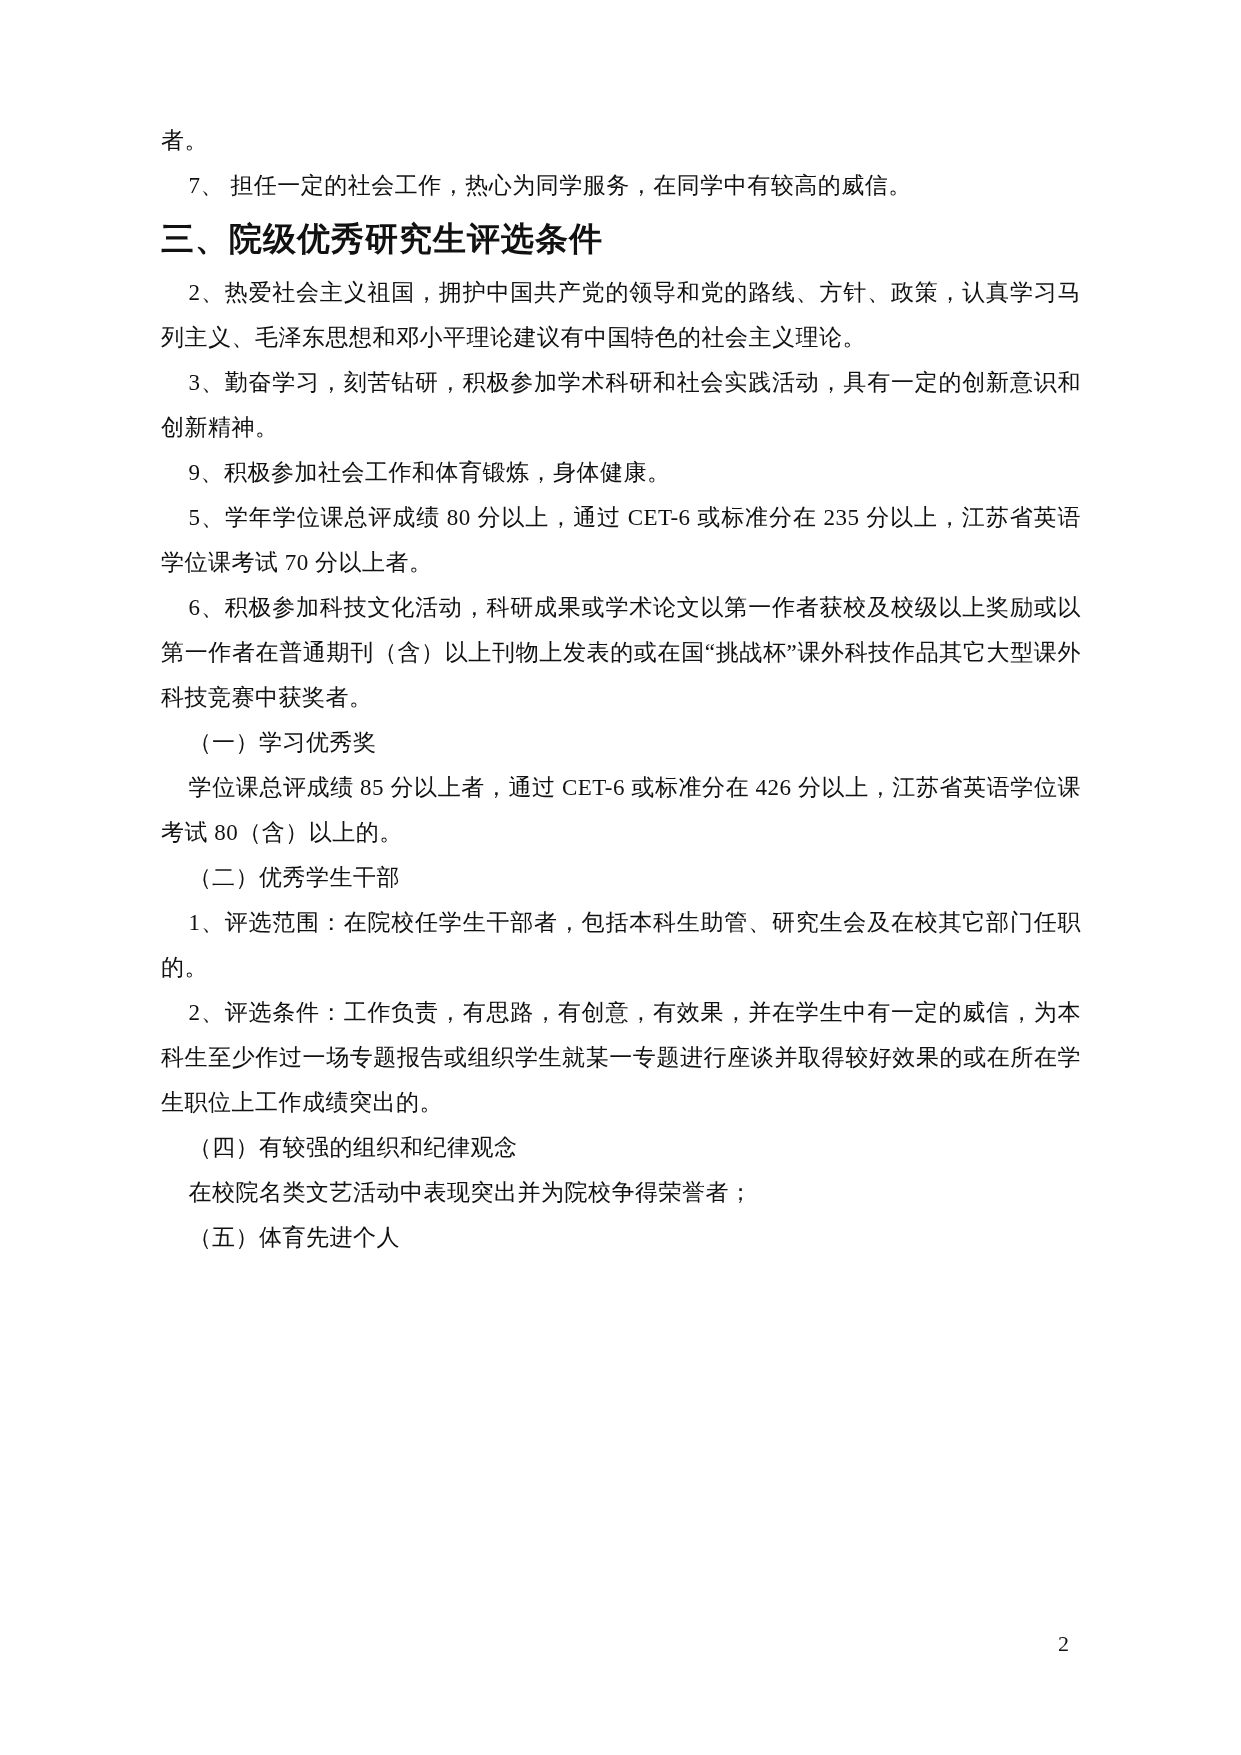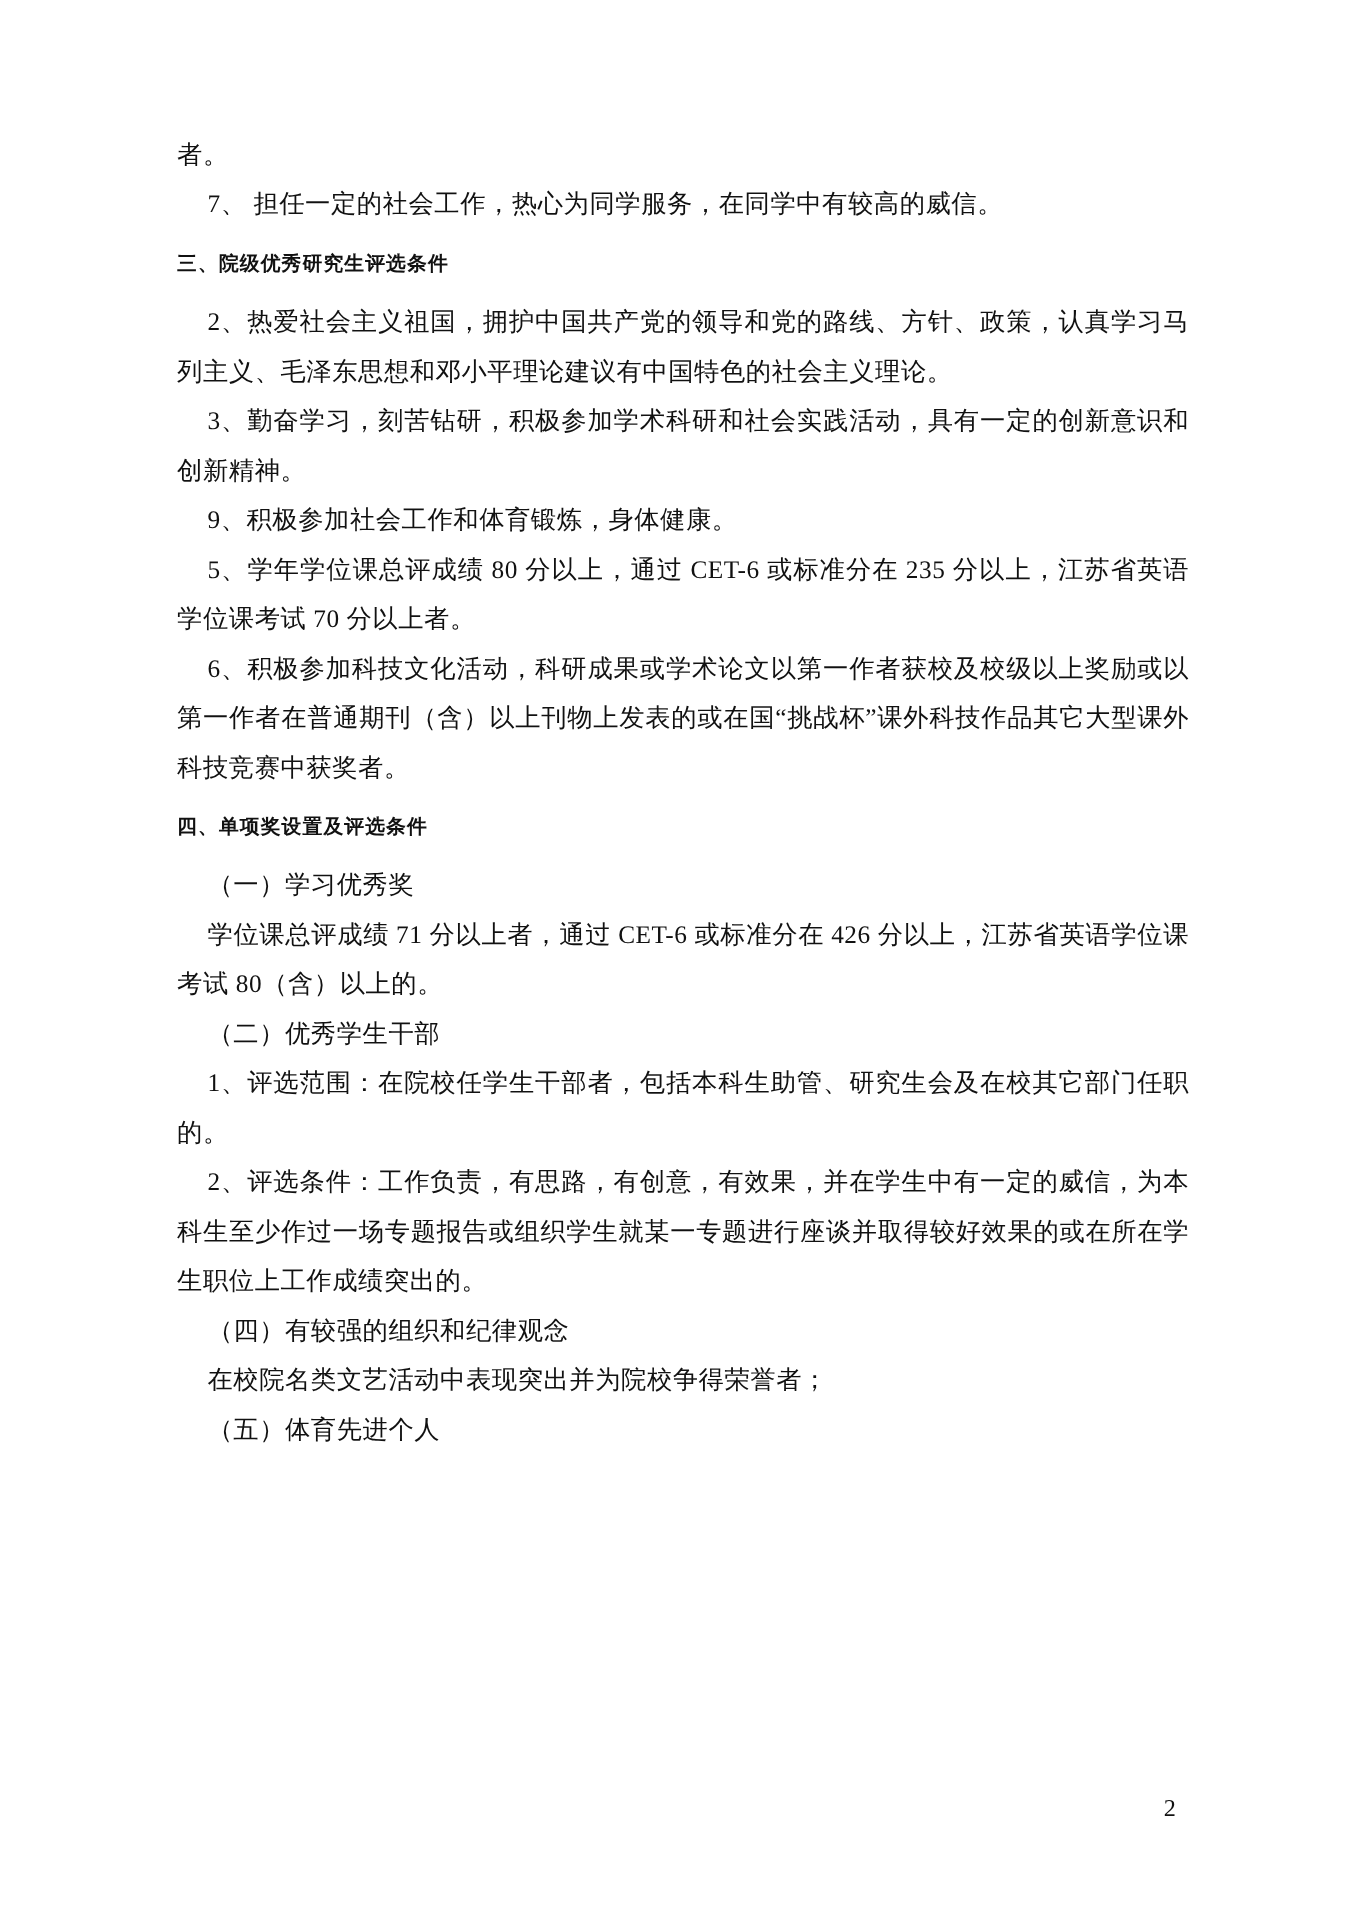--- a/index.html
+++ b/index.html
@@ -27,21 +27,21 @@
     text-indent: 1.2em;
     letter-spacing: 0.5px;
   }
   p.noindent {
     text-indent: 0;
   }
   p.heading {
     margin: 7px 0 7px 0;
     font-family: "Liberation Sans", "DejaVu Sans", sans-serif;
     font-weight: bold;
-    font-size: 18px;
+    font-size: 33px;
     line-height: 48px;
     text-indent: 0;
     letter-spacing: 1px;
     text-align: left;
   }
   .page-number {
     position: absolute;
     right: 172px;
     bottom: 100px;
     font-size: 22px;
@@ -55,23 +55,22 @@
 <div class="page">
   <div class="content">
     <p class="para noindent">者。</p>
     <p class="para">7、 担任一定的社会工作，热心为同学服务，在同学中有较高的威信。</p>
     <p class="heading">三、院级优秀研究生评选条件</p>
     <p class="para">2、热爱社会主义祖国，拥护中国共产党的领导和党的路线、方针、政策，认真学习马列主义、毛泽东思想和邓小平理论建议有中国特色的社会主义理论。</p>
     <p class="para">3、勤奋学习，刻苦钻研，积极参加学术科研和社会实践活动，具有一定的创新意识和创新精神。</p>
     <p class="para">9、积极参加社会工作和体育锻炼，身体健康。</p>
     <p class="para">5、学年学位课总评成绩 80 分以上，通过 CET-6 或标准分在 235 分以上，江苏省英语学位课考试 70 分以上者。</p>
     <p class="para">6、积极参加科技文化活动，科研成果或学术论文以第一作者获校及校级以上奖励或以第一作者在普通期刊（含）以上刊物上发表的或在国“挑战杯”课外科技作品其它大型课外科技竞赛中获奖者。</p>
-    <p class="heading">四、单项奖设置及评选条件</p>
     <p class="para">（一）学习优秀奖</p>
-    <p class="para">学位课总评成绩 71 分以上者，通过 CET-6 或标准分在 426 分以上，江苏省英语学位课考试 80（含）以上的。</p>
+    <p class="para">学位课总评成绩 85 分以上者，通过 CET-6 或标准分在 426 分以上，江苏省英语学位课考试 80（含）以上的。</p>
     <p class="para">（二）优秀学生干部</p>
     <p class="para">1、评选范围：在院校任学生干部者，包括本科生助管、研究生会及在校其它部门任职的。</p>
     <p class="para">2、评选条件：工作负责，有思路，有创意，有效果，并在学生中有一定的威信，为本科生至少作过一场专题报告或组织学生就某一专题进行座谈并取得较好效果的或在所在学生职位上工作成绩突出的。</p>
     <p class="para">（四）有较强的组织和纪律观念</p>
     <p class="para">在校院名类文艺活动中表现突出并为院校争得荣誉者；</p>
     <p class="para">（五）体育先进个人</p>
   </div>
   <div class="page-number">2</div>
 </div>
 

